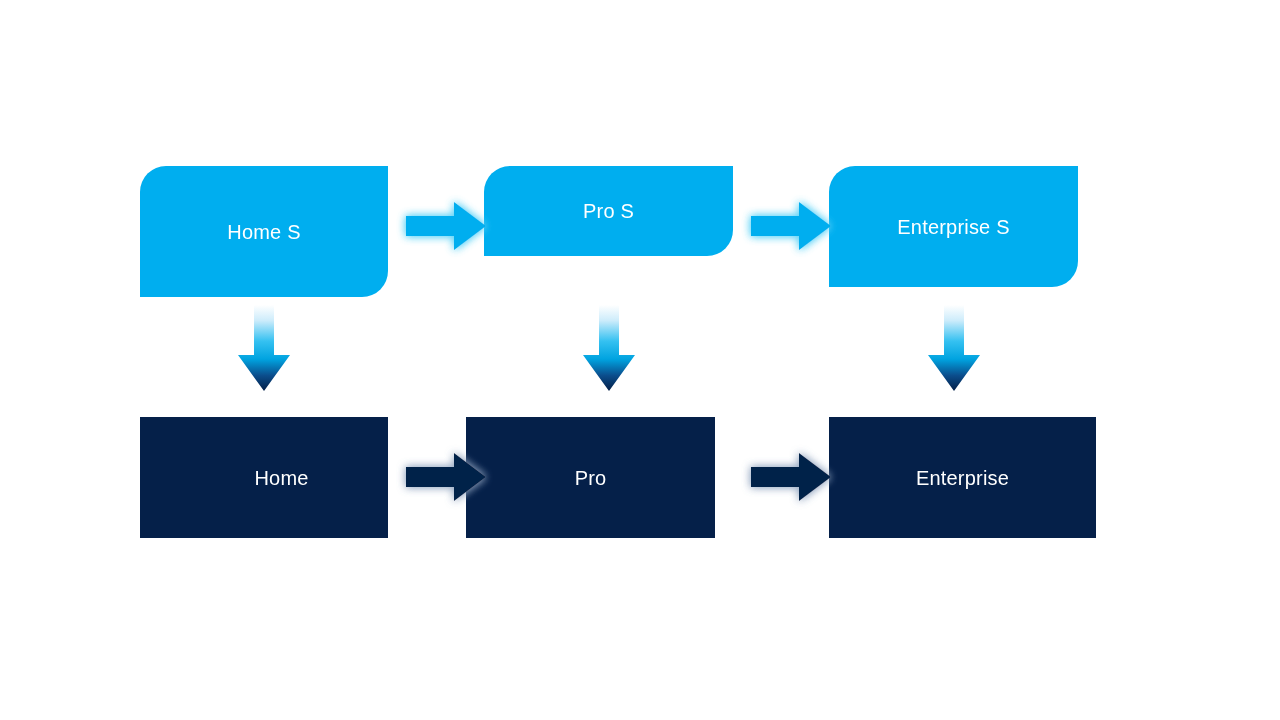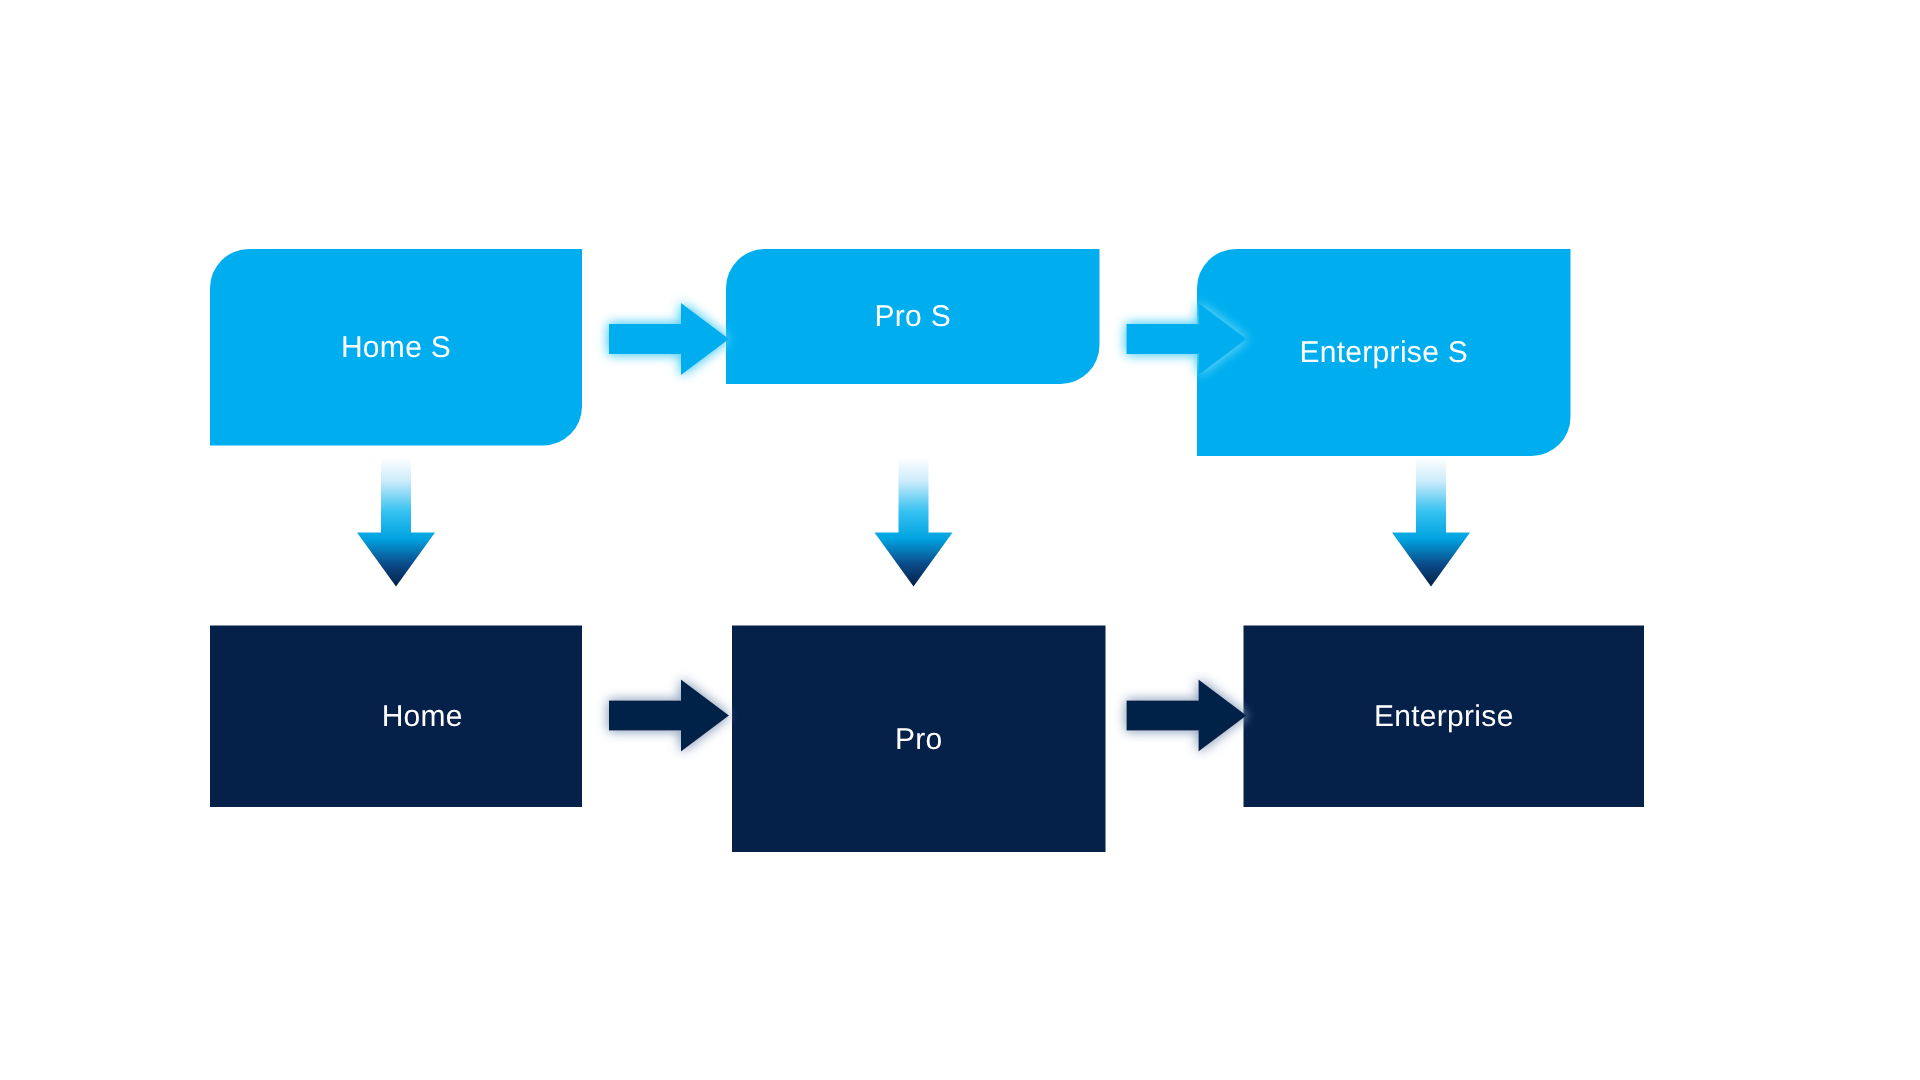--- a/index.html
+++ b/index.html
@@ -81,29 +81,29 @@
 <div id="canvas">
 
   <div class="node node-top" style="left:140px; top:166px; width:248px; height:131px;">
     <span class="node-label">Home S</span>
   </div>
 
   <div class="node node-top" style="left:484px; top:166px; width:249px; height:90px;">
     <span class="node-label">Pro S</span>
   </div>
 
-  <div class="node node-top" style="left:798px; top:166px; width:249px; height:138px;">
+  <div class="node node-top" style="left:829px; top:166px; width:249px; height:121px;">
     <span class="node-label">Enterprise S</span>
   </div>
 
   <div class="node node-bottom" style="left:140px; top:417px; width:248px; height:121px;padding-left:35px;">
     <span class="node-label">Home</span>
   </div>
 
-  <div class="node node-bottom" style="left:488px; top:417px; width:249px; height:151px;">
+  <div class="node node-bottom" style="left:466px; top:417px; width:249px; height:121px;">
     <span class="node-label">Pro</span>
   </div>
 
   <div class="node node-bottom" style="left:829px; top:417px; width:267px; height:121px;">
     <span class="node-label">Enterprise</span>
   </div>
 
   <svg width="0" height="0" style="position:absolute;left:-9999px;top:-9999px;" aria-hidden="true">
     <defs>
       <linearGradient id="gradDown" x1="0" y1="0" x2="0" y2="1">

